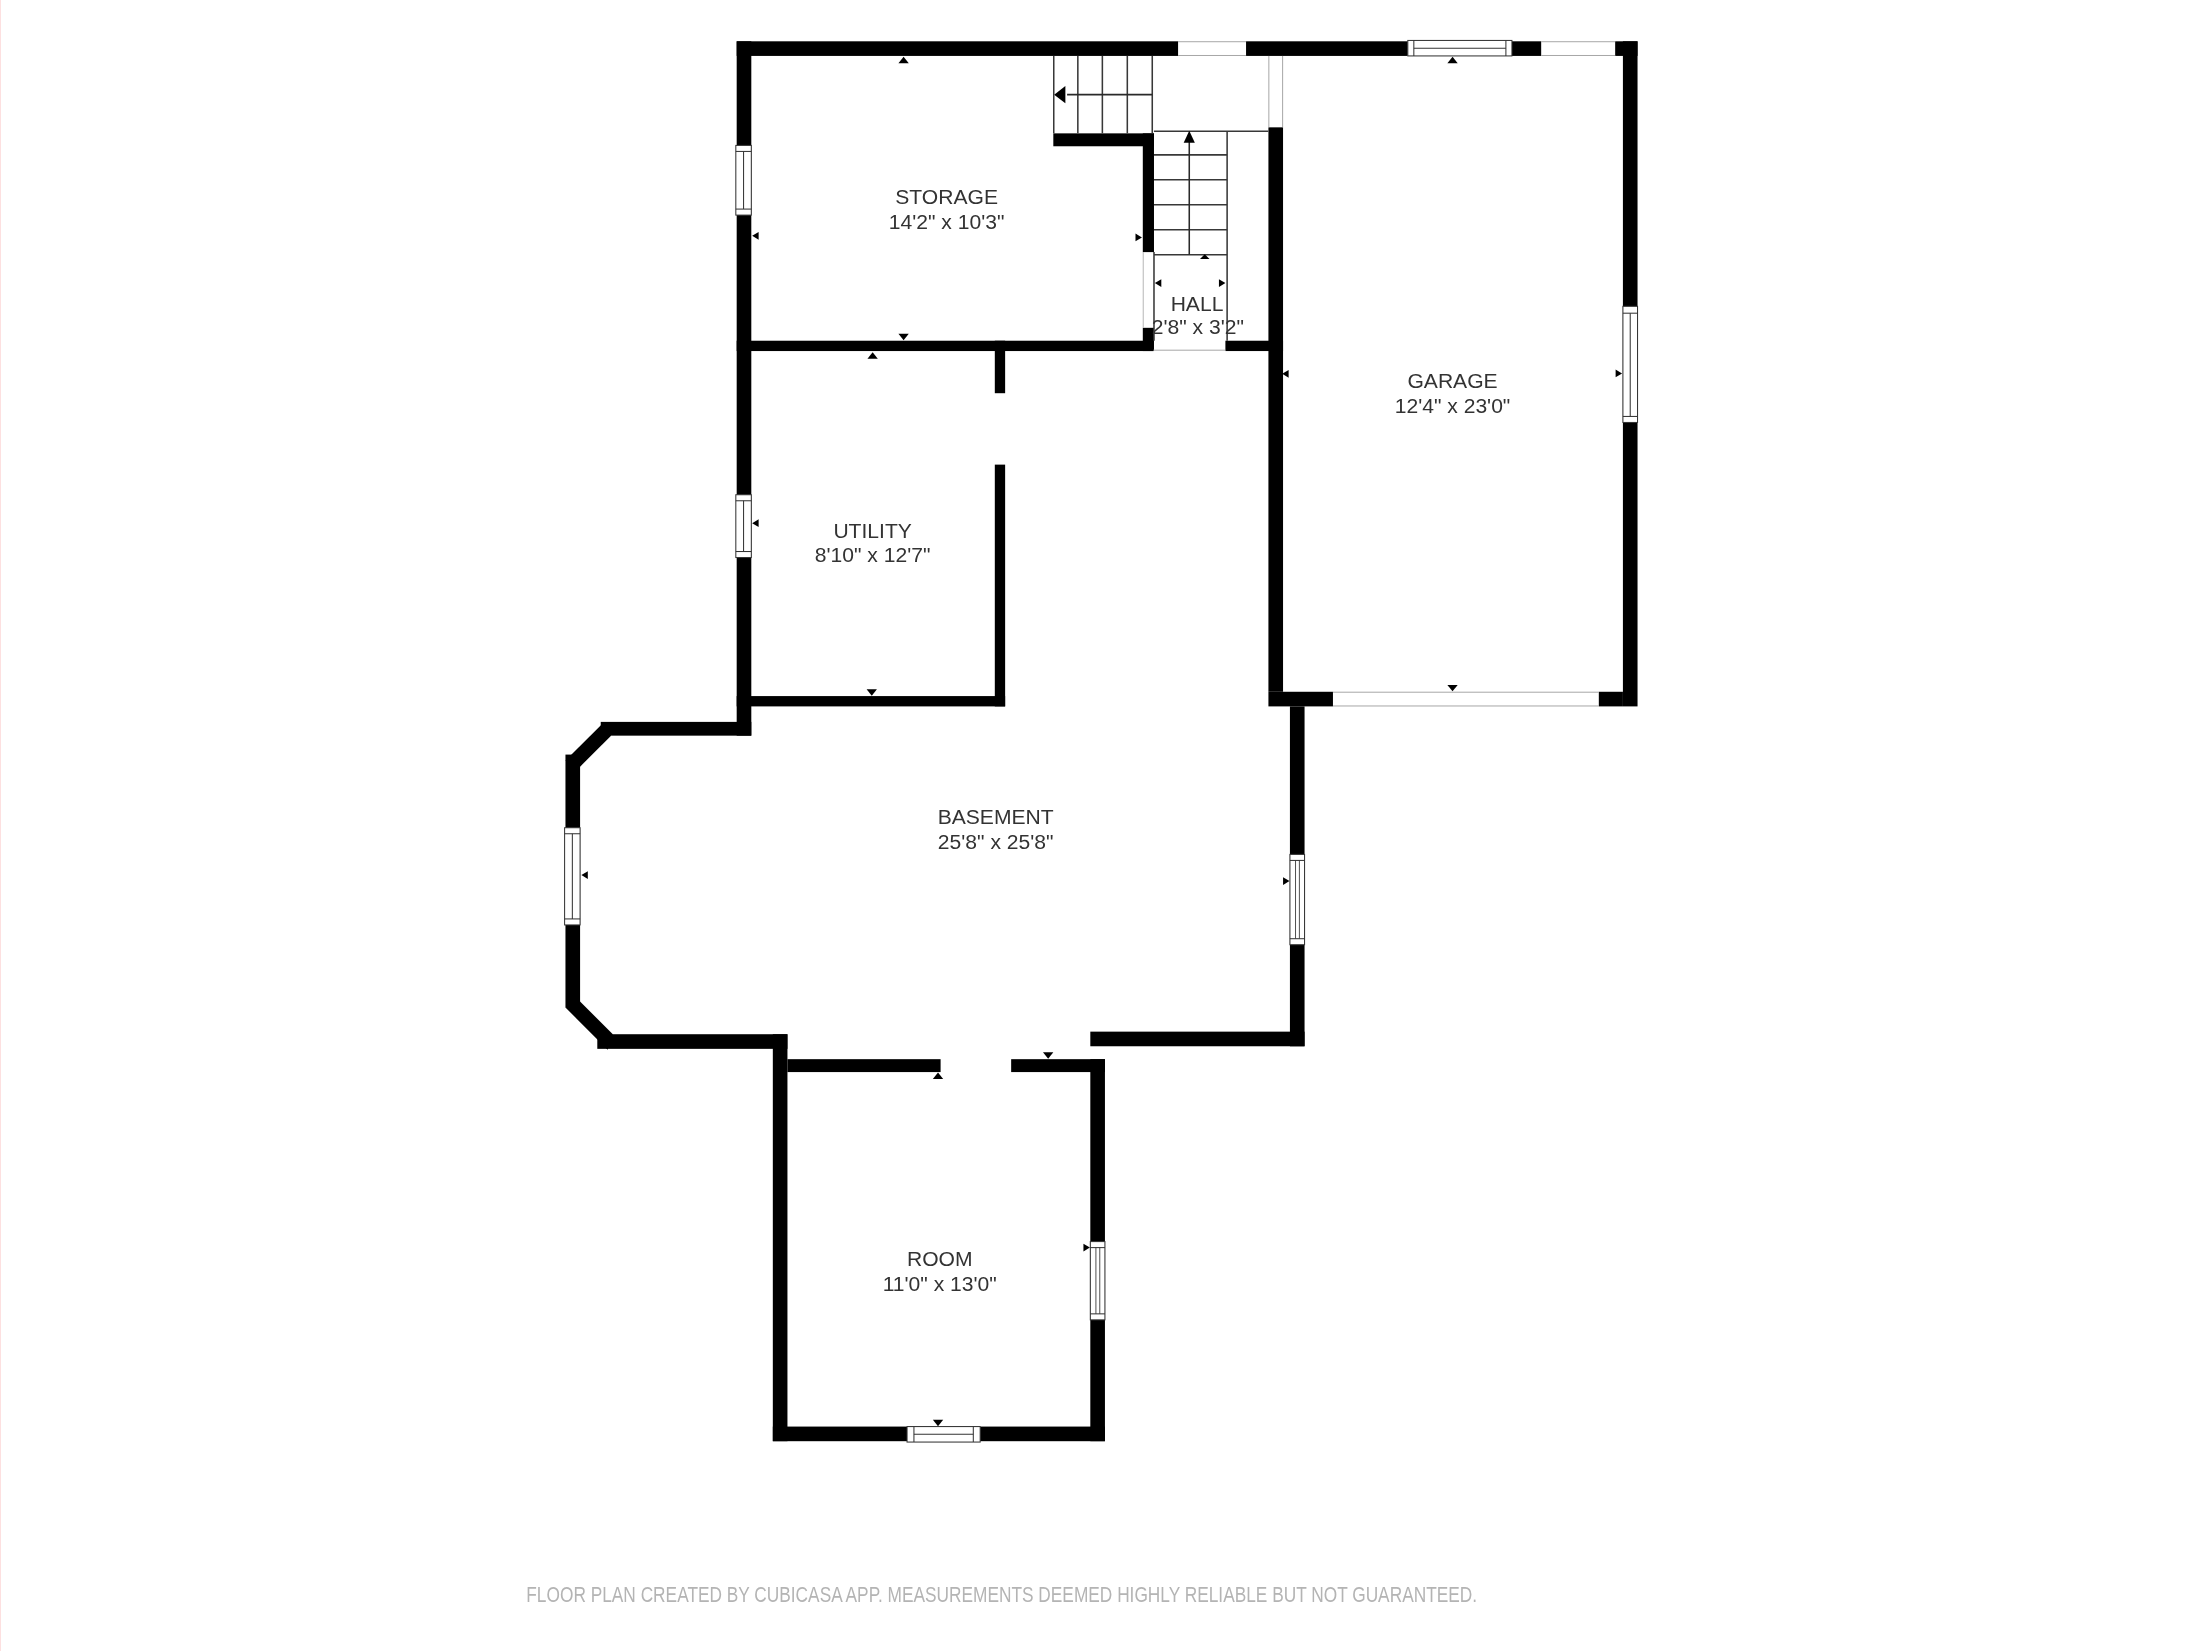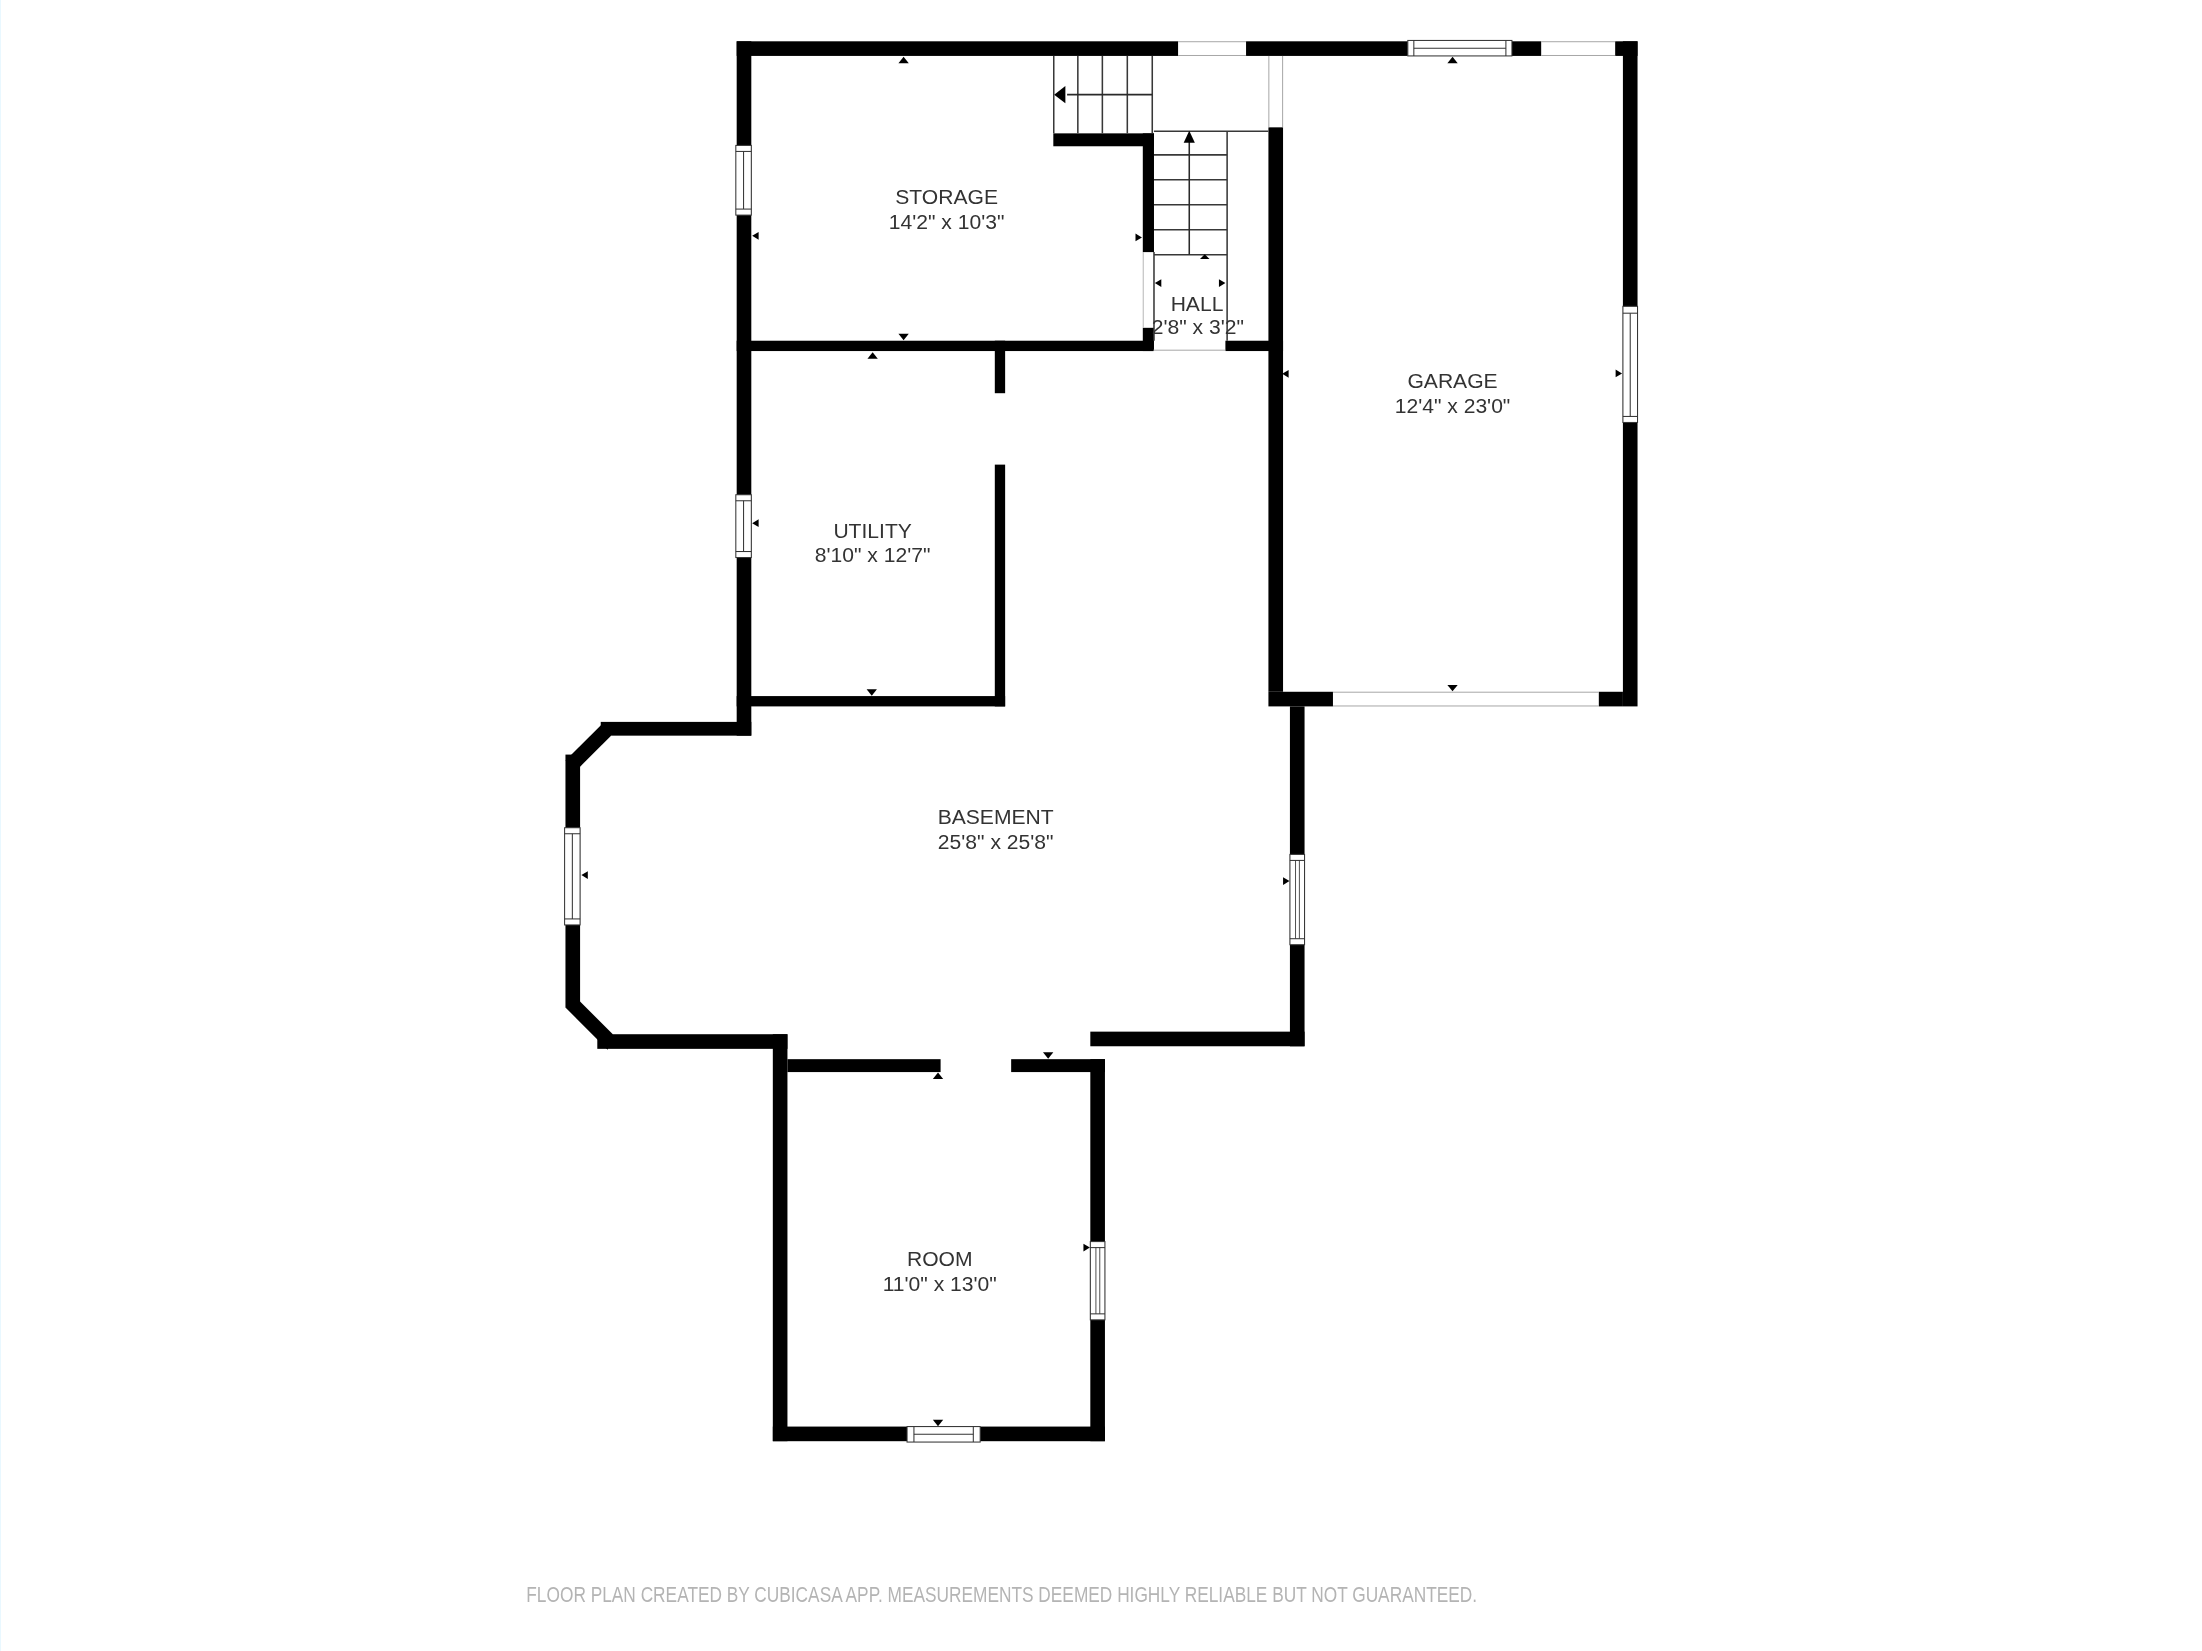--- a/index.html
+++ b/index.html
@@ -1,16 +1,16 @@
 <!DOCTYPE html>
 <html style="font-size:13.8px"><head>
 <meta charset="utf-8">
 <style>
   html,body{margin:0;padding:0;background:#ffffff;}
-  #page{width:2203px;height:1652px;position:relative;background:#7dd3fc;overflow:hidden;}
+  #page{width:2203px;height:1652px;position:relative;background:#ef4444;overflow:hidden;}
   svg{display:block;}
   text{font-family:"Liberation Sans", sans-serif;}
 </style>
 </head>
 <body>
 <div id="page">
 <svg width="2203" height="1652" viewBox="0 0 2560 1920">
 
   <rect x="0" y="0" width="2560" height="1920" fill="#ffffff"></rect>
 

